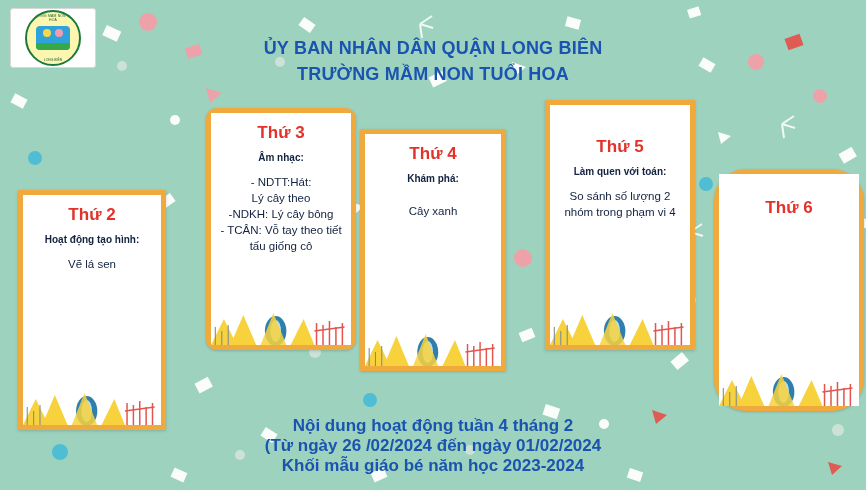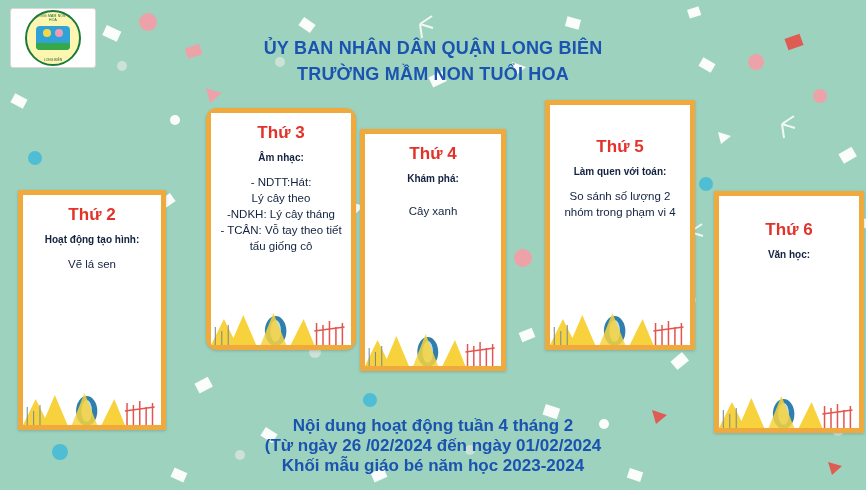--- a/index.html
+++ b/index.html
@@ -296,21 +296,21 @@
     </div>
   </div>
 
   <div class="card" style="left:206px; top:108px; width:140px; height:232px;border-radius:11px;">
     <div class="card-inner">
       <div class="card-day">Thứ 3</div>
       <div class="card-subject">Âm nhạc:</div>
       <div class="card-body">
         <div class="li">-   NDTT:Hát:</div>
         <div class="li">Lý cây theo</div>
-        <div class="li">-NDKH: Lý cây tháng</div>
+        <div class="li">-NDKH: Lý cây bông</div>
         <div class="li">- TCÂN: Vỗ tay theo tiết tấu giống cô</div>
       </div>
       <svg class="deco" viewBox="0 0 130 40" preserveAspectRatio="none">
         <path d="M0 40 L12 14 L24 40 Z" fill="#f7d23c"></path>
         <path d="M18 40 L30 10 L42 40 Z" fill="#f7d23c"></path>
         <ellipse cx="60" cy="26" rx="10" ry="15" fill="#2f7fae"></ellipse>
         <ellipse cx="60" cy="26" rx="5" ry="11" fill="#bcdff0"></ellipse>
         <path d="M46 40 L58 8 L70 40 Z" fill="#f7d23c" opacity=".85"></path>
         <path d="M74 40 L86 14 L96 40 Z" fill="#f7d23c"></path>
         <g stroke="#e2564f" stroke-width="1.4" fill="none">
@@ -367,24 +367,23 @@
           <path d="M98 40 L98 18 M104 40 L104 20 M110 40 L110 16 M116 40 L116 22 M122 40 L122 18"></path>
           <path d="M96 26 L124 22"></path>
         </g>
         <g stroke="#7d8b96" stroke-width="1" fill="none">
           <path d="M4 40 L4 22 M10 40 L10 26 M16 40 L16 20"></path>
         </g>
       </svg>
     </div>
   </div>
 
-  <div class="card" style="left:714px; top:191px; width:140px; height:232px;">
+  <div class="card" style="left:714px; top:169px; width:140px; height:232px;border-radius:32px;">
     <div class="card-inner">
       <div class="card-day" style="margin-top:14px;">Thứ 6</div>
-      <div class="card-subject">Văn học:</div>
       <svg class="deco" viewBox="0 0 130 40" preserveAspectRatio="none">
         <path d="M0 40 L12 14 L24 40 Z" fill="#f7d23c"></path>
         <path d="M18 40 L30 10 L42 40 Z" fill="#f7d23c"></path>
         <ellipse cx="60" cy="26" rx="10" ry="15" fill="#2f7fae"></ellipse>
         <ellipse cx="60" cy="26" rx="5" ry="11" fill="#bcdff0"></ellipse>
         <path d="M46 40 L58 8 L70 40 Z" fill="#f7d23c" opacity=".85"></path>
         <path d="M74 40 L86 14 L96 40 Z" fill="#f7d23c"></path>
         <g stroke="#e2564f" stroke-width="1.4" fill="none">
           <path d="M98 40 L98 18 M104 40 L104 20 M110 40 L110 16 M116 40 L116 22 M122 40 L122 18"></path>
           <path d="M96 26 L124 22"></path>

